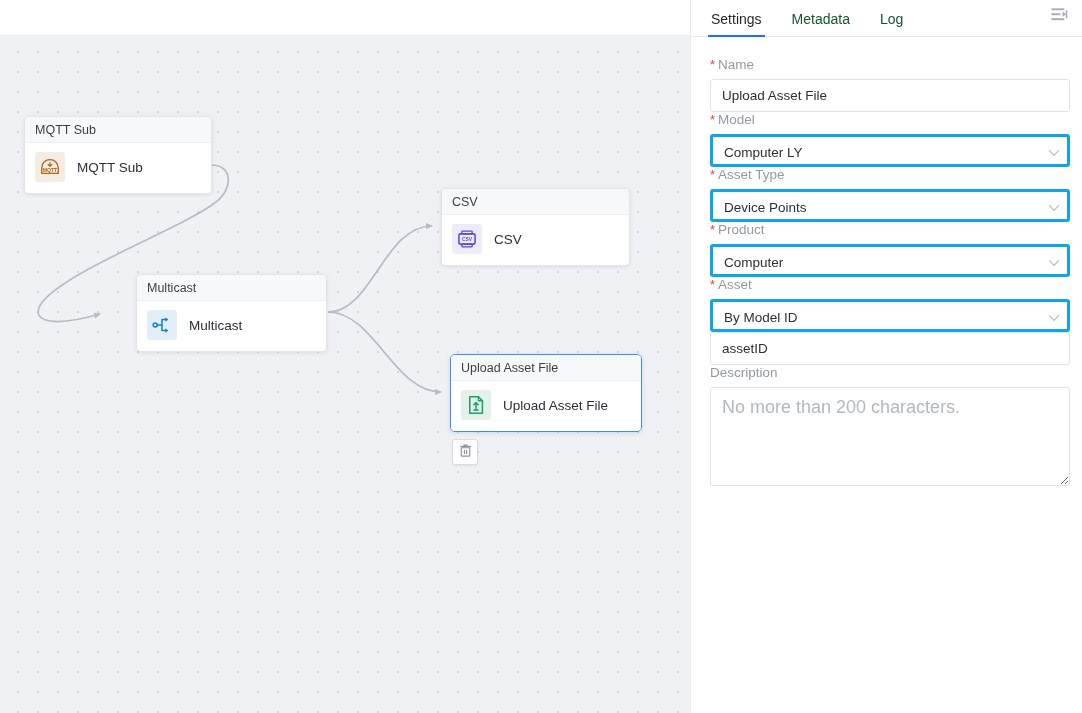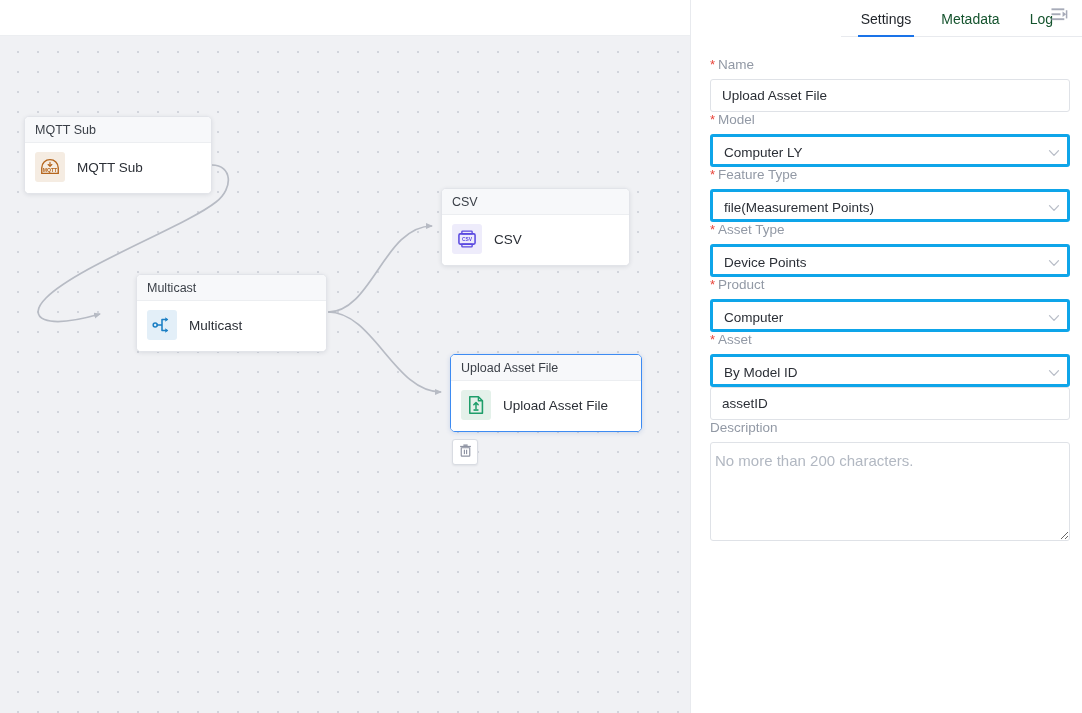--- a/index.html
+++ b/index.html
@@ -119,21 +119,20 @@
 
   
   #side-panel {
     position: relative;
     width: 392px;
     height: 713px;
     background: #ffffff;
     border-left: 1px solid #e8eaee;
     display: flex;
     flex-direction: column;
-    align-items: flex-end;
   }
   #panel-tabs {
     position: relative;
     height: 37px;
     flex: 0 0 37px;
     display: flex;
     align-items: flex-end;
     border-bottom: 1px solid #e8eaee;
     padding-left: 19px;
     background: #ffffff;
@@ -221,23 +220,23 @@
     right: 10px; top: 11px;
     pointer-events: none;
   }
   .textarea-input {
     width: 360px;
     height: 99px;
     border: 1px solid #dfe2e7;
     border-radius: 3px;
     background: #ffffff;
     font-family: "Liberation Sans", sans-serif;
-    font-size: 15px;
+    font-size: 18px;
     color: #2b2f36;
-    padding: 9px 4px;
+    padding: 9px 11px;
     outline: none;
     resize: vertical;
   }
   .textarea-input::placeholder { color: #b2b8c2; }
 </style>
 </head>
 <body>
 
 <div id="app">
 
@@ -375,33 +374,20 @@
         <div class="select-wrap">
           <div class="select-box">Computer LY</div>
           <span class="select-caret">
             <svg width="12" height="12" viewBox="0 0 12 12">
               <path d="M1.5 3.6 L6 8.4 L10.5 3.6" fill="none" stroke="#b9bec8" stroke-width="1.3" stroke-linecap="round" stroke-linejoin="round"></path>
             </svg>
           </span>
         </div>
       </div>
 
-      <div class="field">
-        <label class="field-label">
-          <span class="req-star">*</span><span>Feature Type</span>
-        </label>
-        <div class="select-wrap">
-          <div class="select-box">file(Measurement Points)</div>
-          <span class="select-caret">
-            <svg width="12" height="12" viewBox="0 0 12 12">
-              <path d="M1.5 3.6 L6 8.4 L10.5 3.6" fill="none" stroke="#b9bec8" stroke-width="1.3" stroke-linecap="round" stroke-linejoin="round"></path>
-            </svg>
-          </span>
-        </div>
-      </div>
 
       <div class="field">
         <label class="field-label">
           <span class="req-star">*</span><span>Asset Type</span>
         </label>
         <div class="select-wrap">
           <div class="select-box">Device Points</div>
           <span class="select-caret">
             <svg width="12" height="12" viewBox="0 0 12 12">
               <path d="M1.5 3.6 L6 8.4 L10.5 3.6" fill="none" stroke="#b9bec8" stroke-width="1.3" stroke-linecap="round" stroke-linejoin="round"></path>

